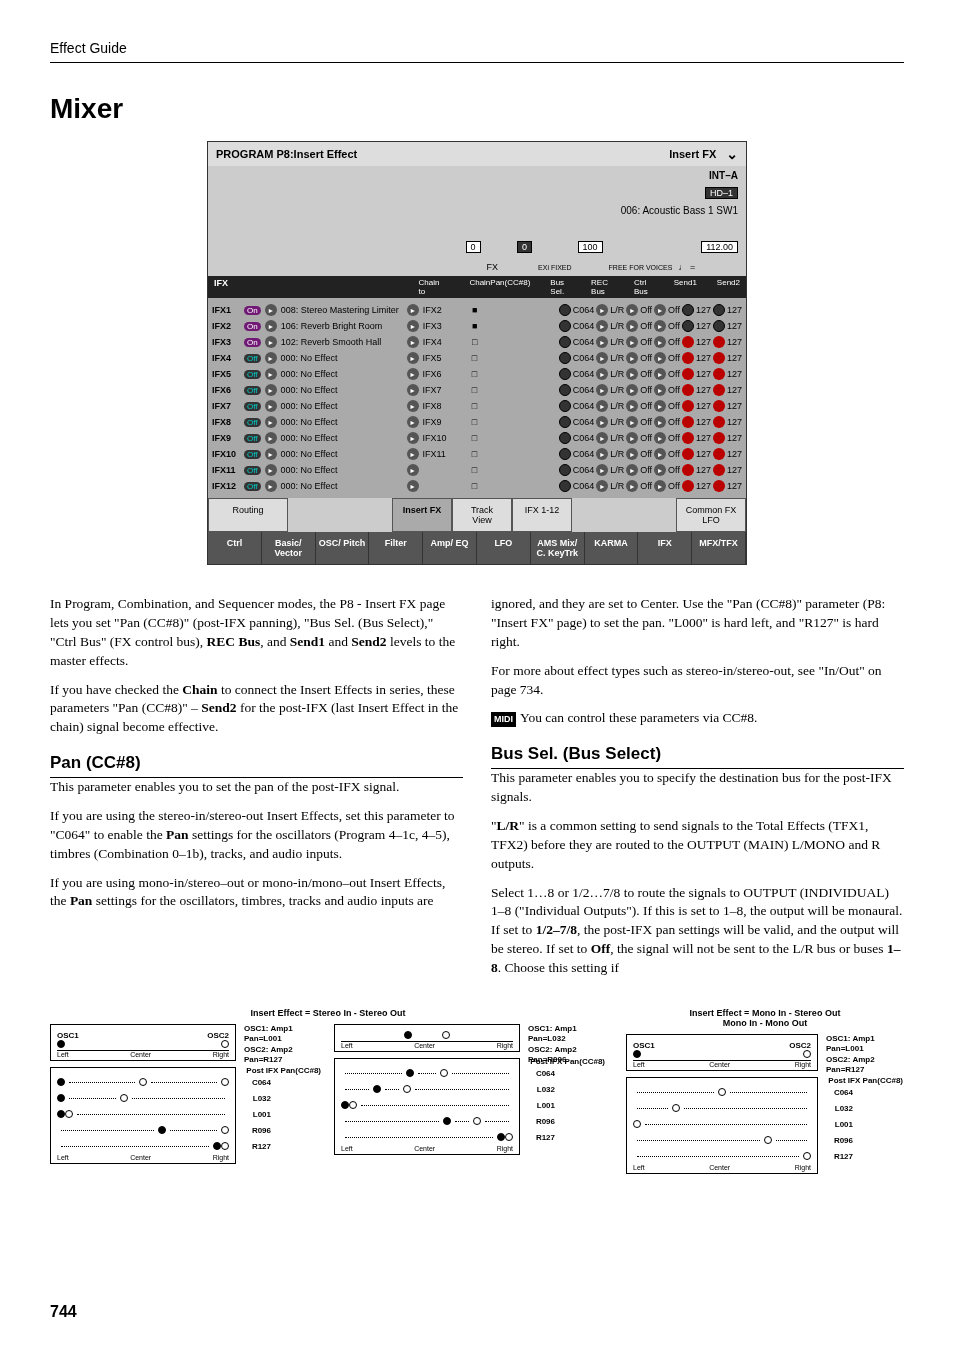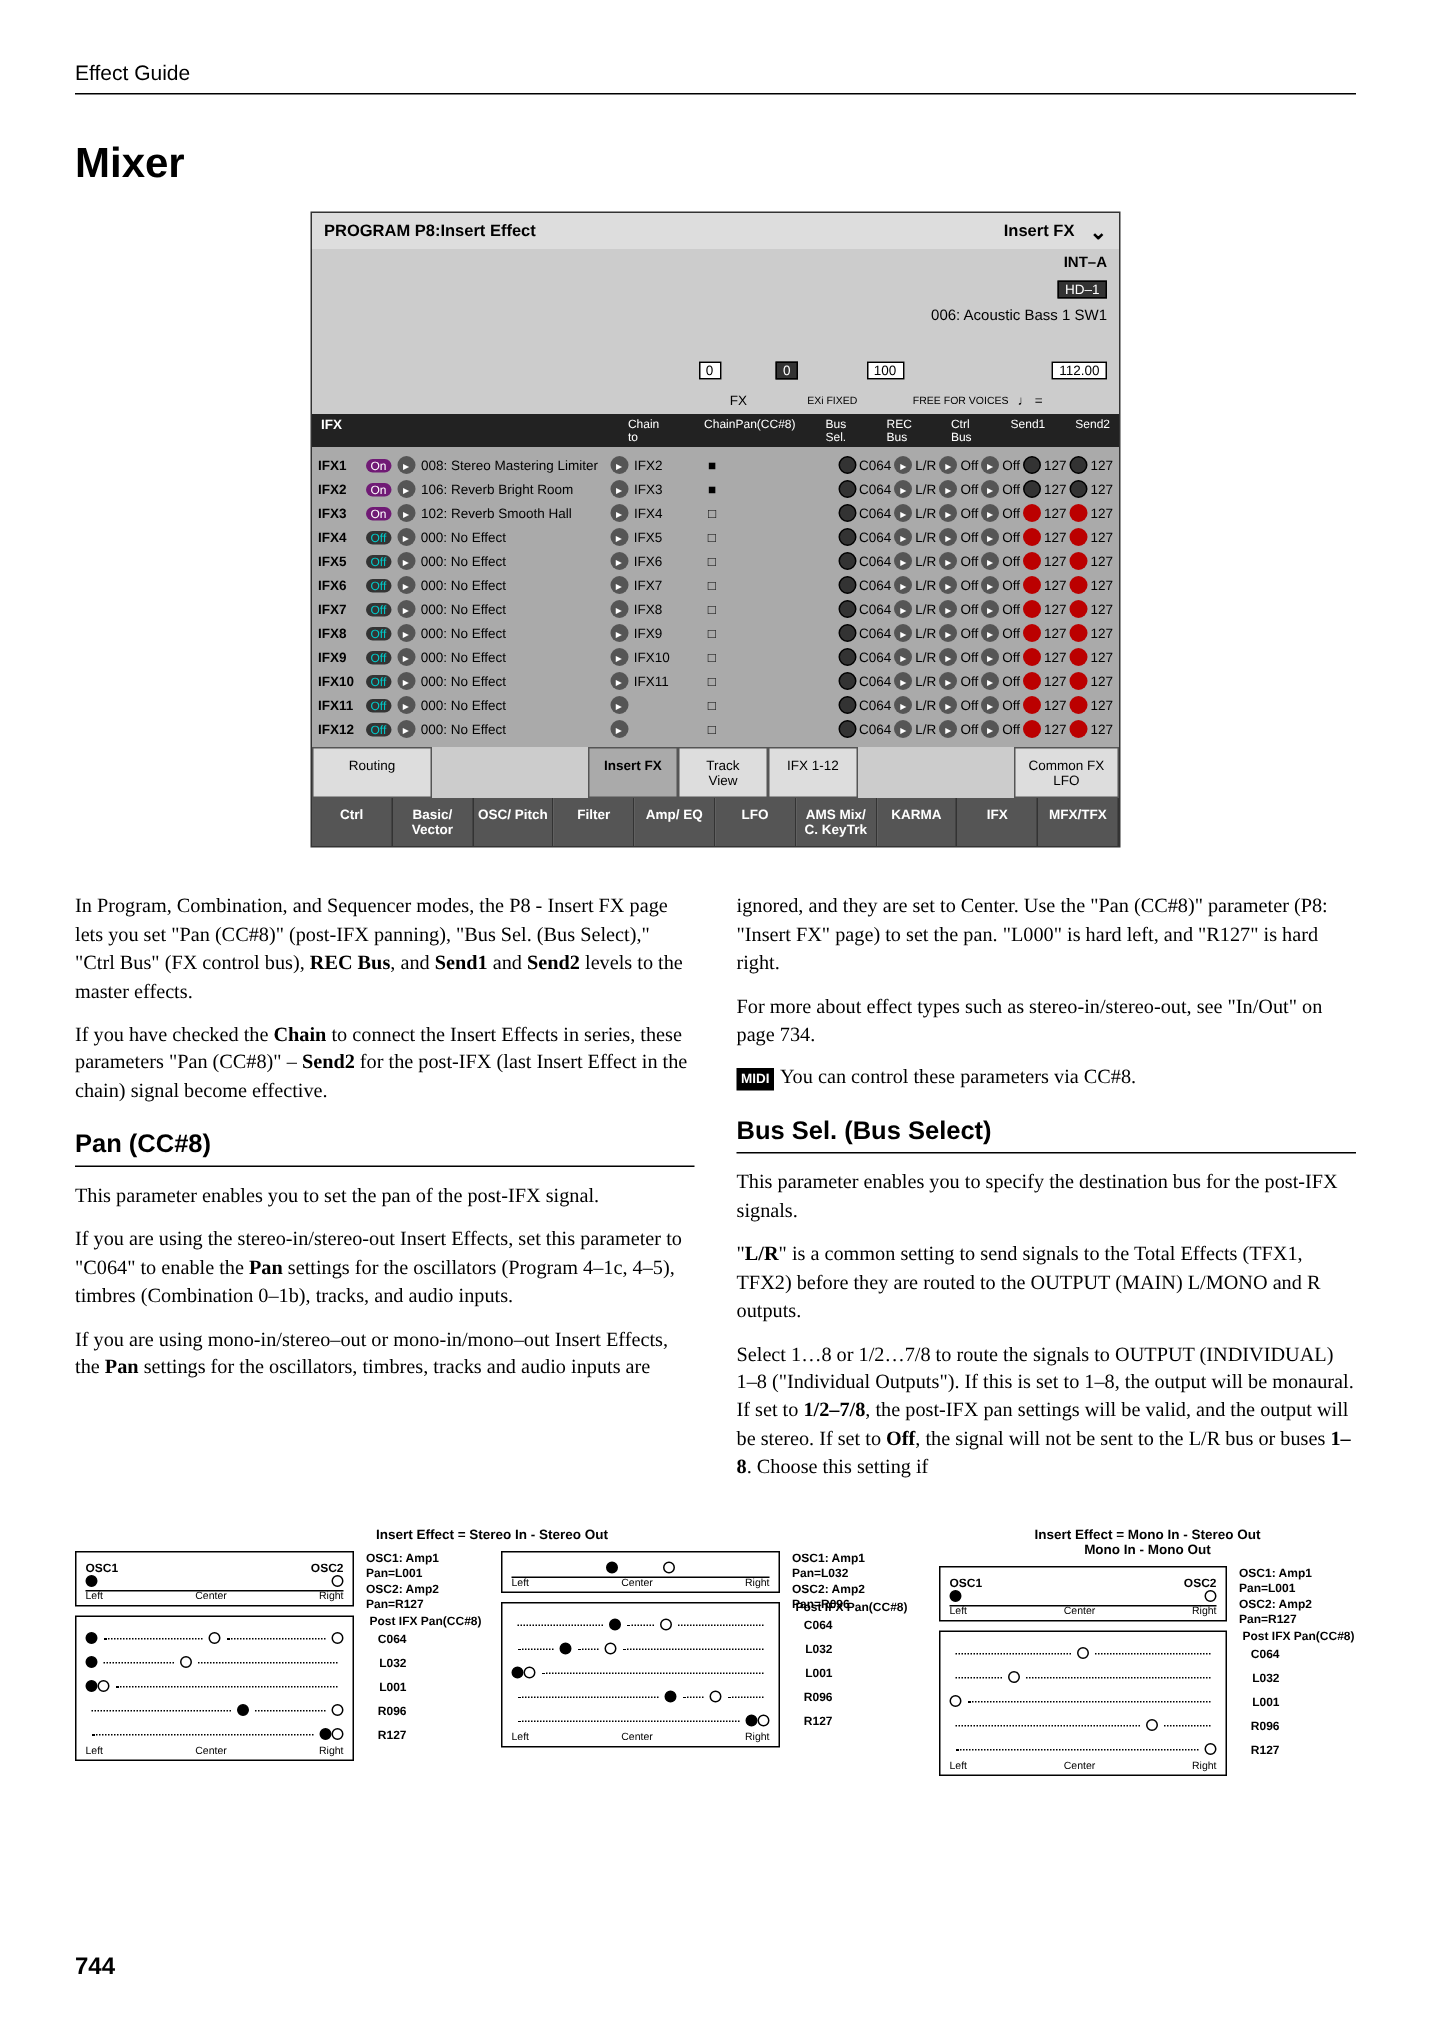--- a/index.html
+++ b/index.html
@@ -31,21 +31,21 @@
   .knob-red { width: 12px; height: 12px; border-radius: 50%; background: #b00; display: inline-block; }
   .bus-seg { display: flex; align-items: center; gap: 2px; margin-left: auto; font-size: 9px; }
   .ss-tabs { display: flex; background: #ccc; }
   .ss-tab { font-family: Arial, sans-serif; font-size: 9px; padding: 6px 8px; border: 1px solid #555; background: #ddd; text-align: center; flex: none; }
   .ss-tab.sel { background: #aaa; font-weight: bold; }
   .ss-bottom-tabs { display: flex; }
   .ss-btab { flex: 1; font-family: Arial, sans-serif; font-size: 9px; font-weight: bold; padding: 6px 2px; background: #555; color: #fff; border-right: 1px solid #333; text-align: center; }
   .cols2 { display: flex; gap: 28px; margin-top: 8px; }
   .col { flex: 1; font-size: 13.5px; line-height: 1.4; }
   .col p { margin-bottom: 10px; }
-  .h2 { font-family: Arial, sans-serif; font-weight: bold; font-size: 17px; border-bottom: 1px solid #000; padding-bottom: 2px; margin: 14px 0 10px 0; }
+  .h2 { font-family: Arial, sans-serif; font-weight: bold; font-size: 17px; border-bottom: 1px solid #000; padding-bottom: 2px; margin: 14px 0 0 0; }
   .midi-tag { display: inline-block; background: #000; color: #fff; font-family: Arial, sans-serif; font-size: 9px; font-weight: bold; padding: 1px 3px; vertical-align: middle; margin-right: 4px; }
   .diagrams { display: flex; gap: 20px; margin-top: 20px; font-family: Arial, sans-serif; }
   .diag-block { flex: 1; }
   .diag-title { font-size: 9px; font-weight: bold; text-align: center; margin-bottom: 6px; }
   .panel-row { display: flex; gap: 12px; }
   .pan-panel { border: 1px solid #000; padding: 6px 6px 2px 6px; position: relative; flex: 1; }
   .osc-row { display: flex; justify-content: space-between; font-size: 8px; }
   .osc-dot { width: 8px; height: 8px; border-radius: 50%; display: inline-block; border: 1px solid #000; }
   .filled { background: #000; }
   .slider-line { border-top: 1px solid #000; margin: 2px 0 0 0; }

